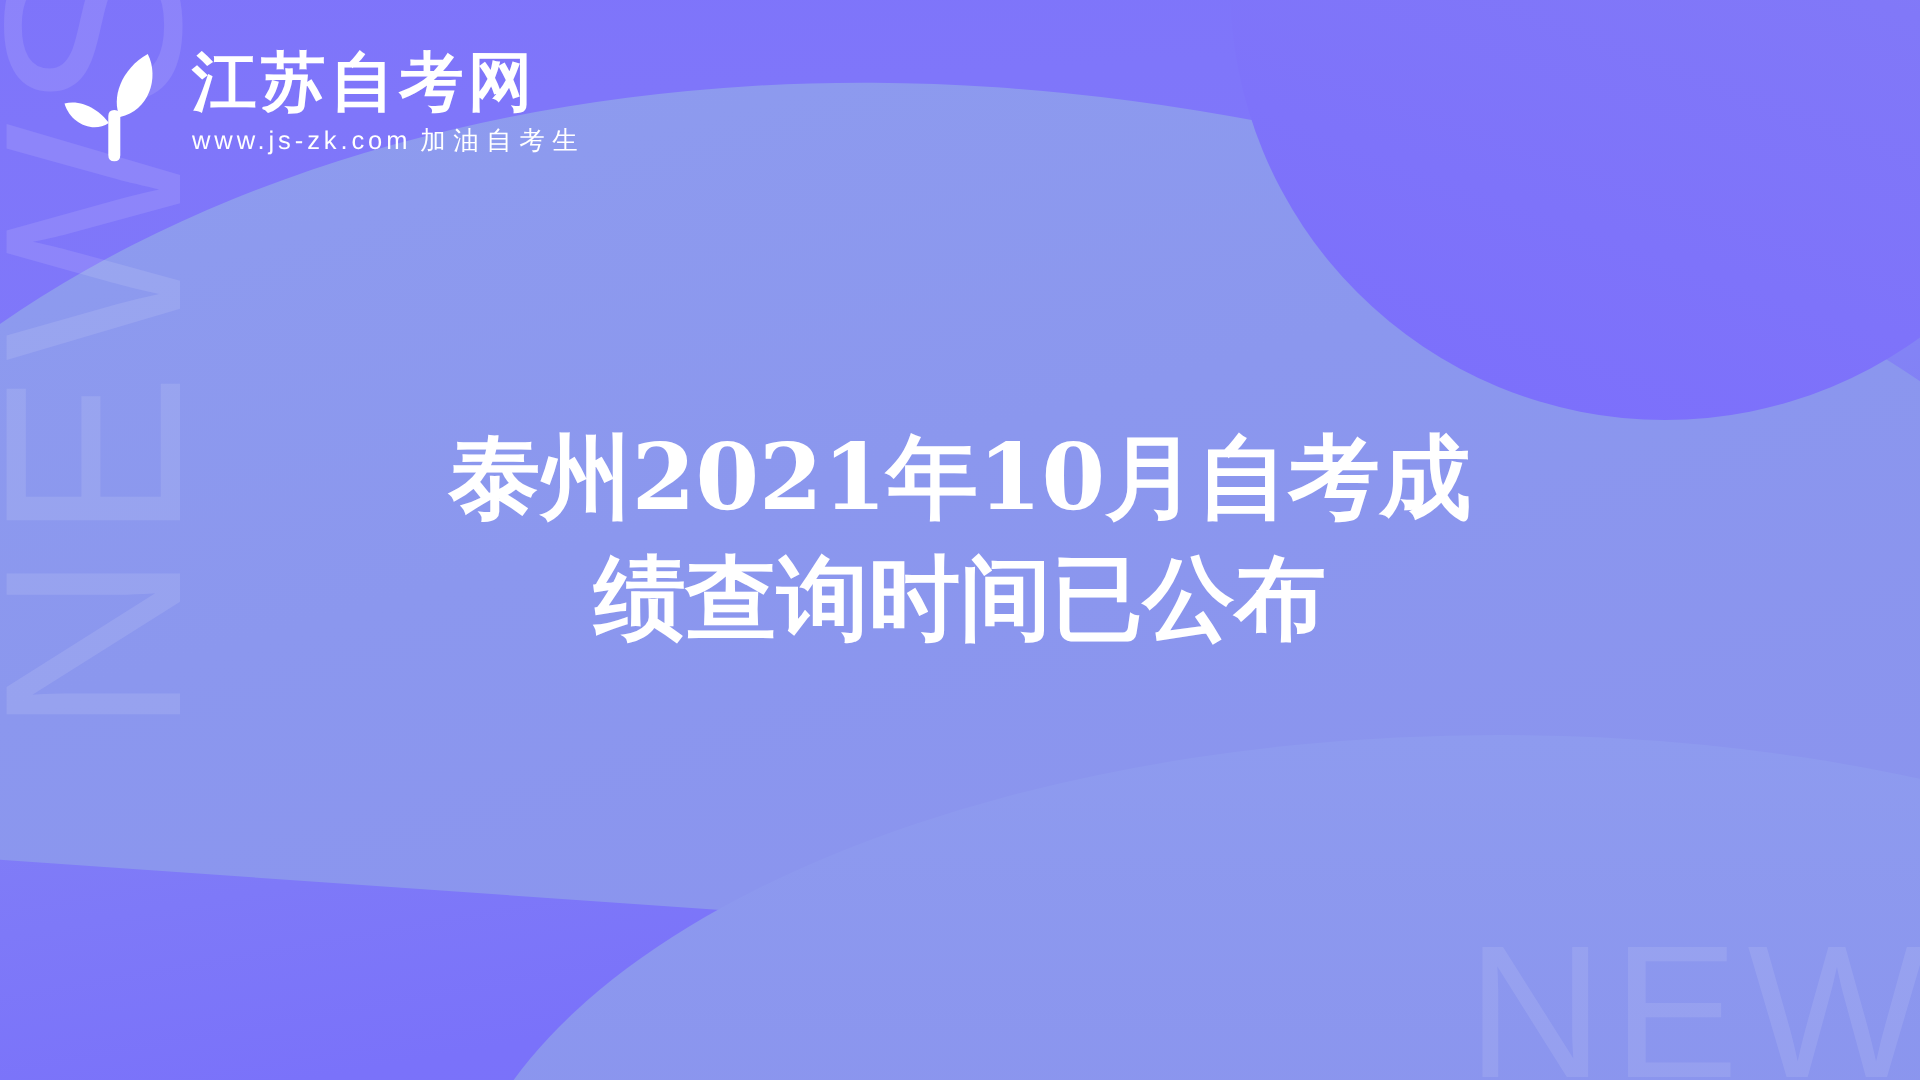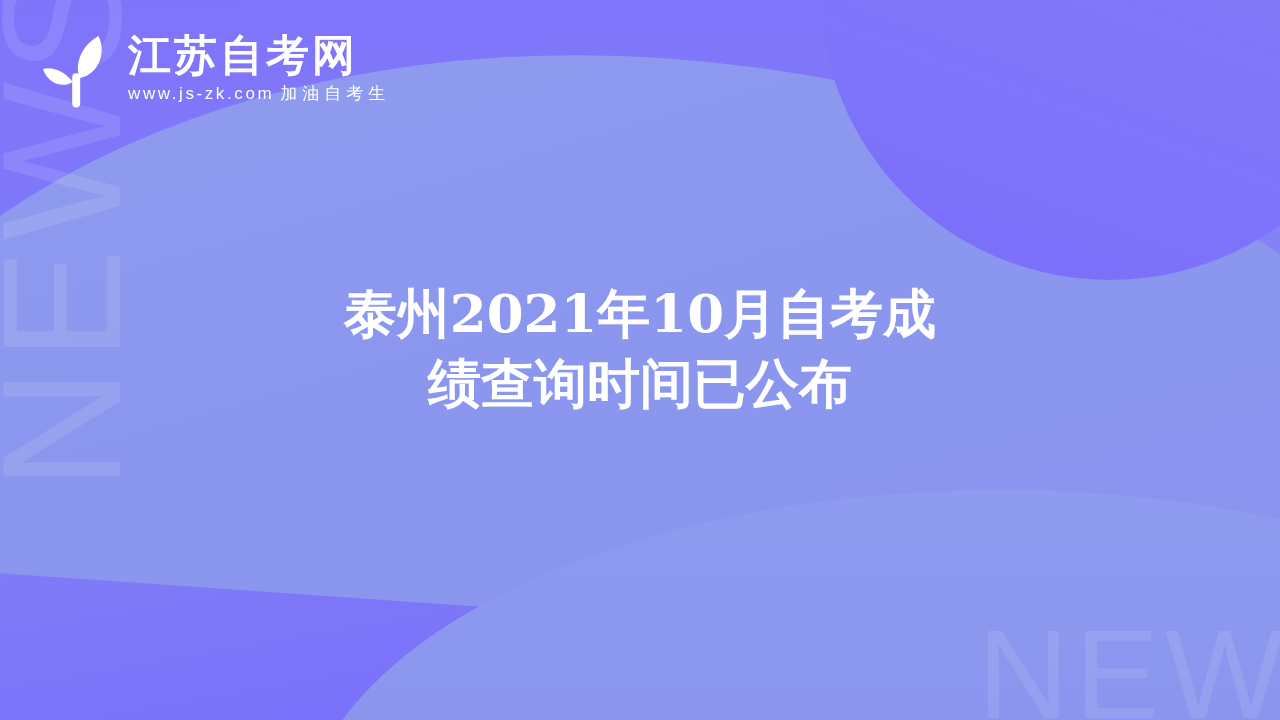--- a/index.html
+++ b/index.html
@@ -148,21 +148,21 @@
   
   .headline {
     position: absolute;
     left: 0;
     right: 0;
     top: 278px;
     padding: 0 150px;
     text-align: center;
     font-family: "DejaVu Serif", "Liberation Serif", serif;
     font-weight: 700;
-    font-size: 53px;
+    font-size: 61px;
     line-height: 1.33;
     color: #ffffff;
     letter-spacing: 0px;
     white-space: pre-line;
   }
 </style>
 </head>
 <body>
 
 <div id="poster">

